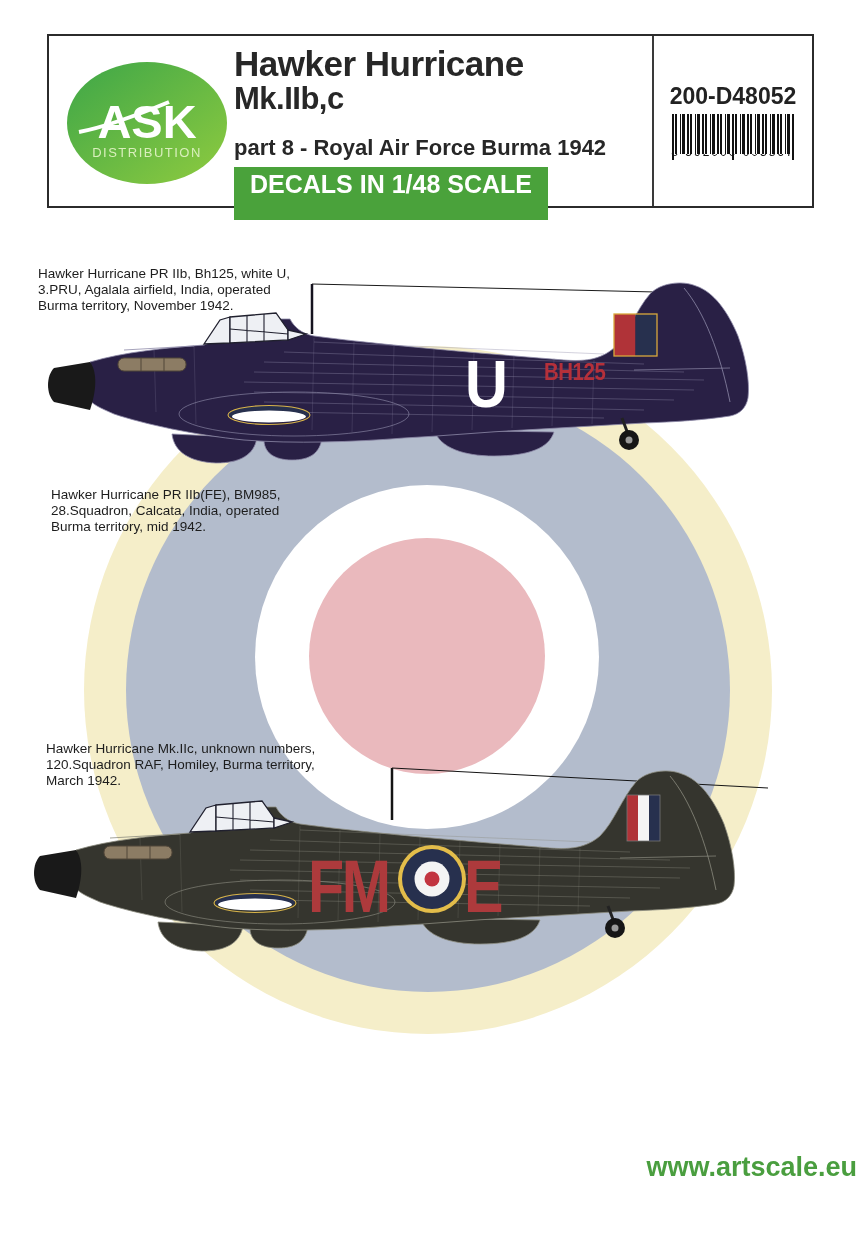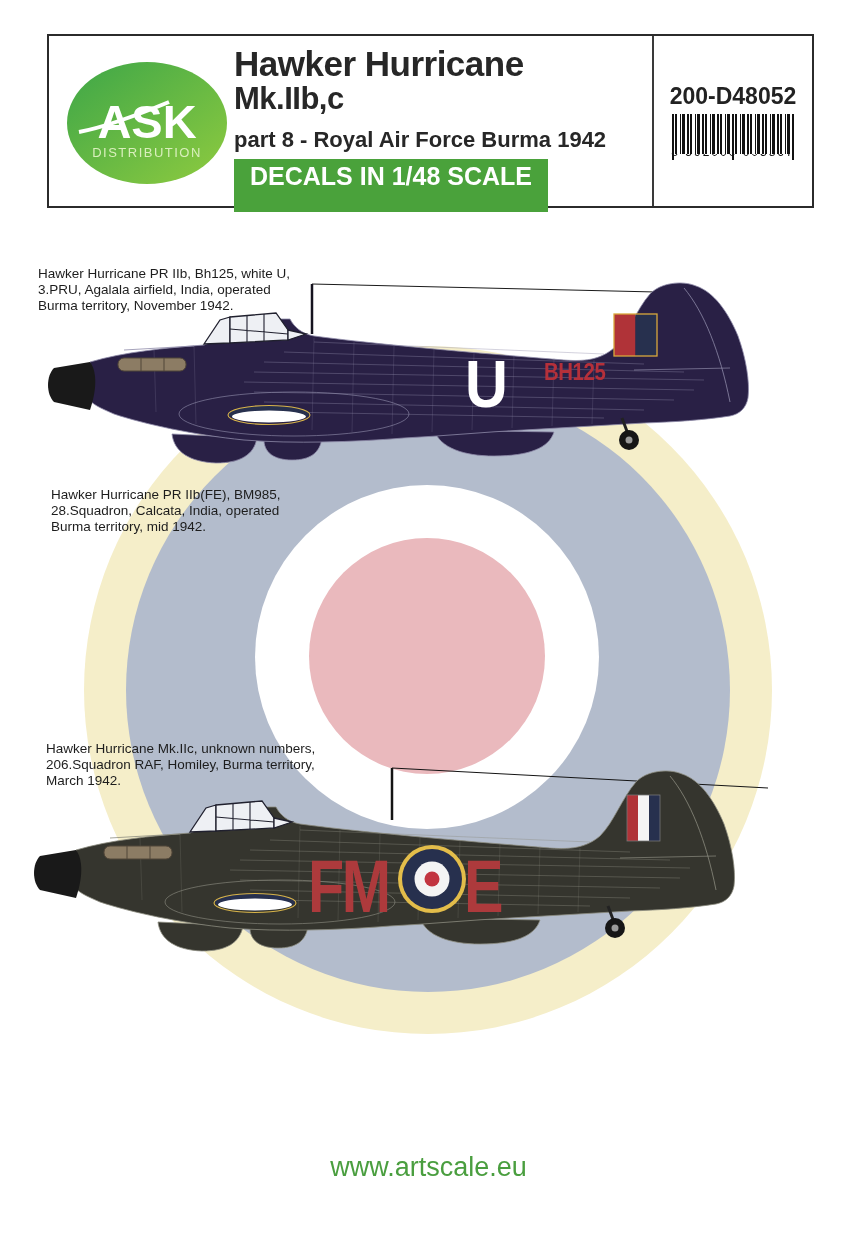--- a/index.html
+++ b/index.html
@@ -8,21 +8,21 @@
   .page{position:absolute;inset:0;background:#fff;}
 
   
   .header-box{position:absolute;left:47px;top:34px;width:763px;height:170px;
               border:2px solid #2b2b2b;background:#fff;}
   .divider{position:absolute;left:603px;top:0;bottom:0;width:2px;background:#3a3a3a;}
   .logo{position:absolute;left:14px;top:24px;width:170px;height:128px;}
   .title-wrap{position:absolute;left:185px;top:10px;width:390px;}
   .title-1{font-size:35px;font-weight:bold;letter-spacing:-.5px;line-height:1.05;color:#272727;}
   .title-2{font-size:31px;font-weight:bold;letter-spacing:-.5px;line-height:1.05;color:#272727;}
-  .title-sub{font-size:22px;font-weight:bold;margin-top:12px;color:#272727;}
+  .title-sub{font-size:22px;font-weight:bold;margin-top:20px;color:#272727;}
   .scale-banner{display:inline-block;margin-top:6px;background:var(--accent_green,#4aa23b);
                 color:#fff;font-size:25px;font-weight:bold;padding:3px 16px 21px;}
   .barcode-wrap{position:absolute;left:605px;top:0;width:158px;height:100%;
                 display:flex;flex-direction:column;align-items:center;justify-content:center;}
   .product-code{font-size:23px;font-weight:bold;color:#222;margin-bottom:4px;}
   .bars{width:122px;height:40px;position:relative;
         background:repeating-linear-gradient(90deg,#111 0 2px,#fff 2px 3px,#111 3px 5px,
                    #fff 5px 8px,#111 8px 9px,#fff 9px 10px,#111 10px 13px,#fff 13px 15px);}
   .bars:before,.bars:after{content:"";position:absolute;top:0;width:2px;height:46px;background:#111;}
   .bars:before{left:0;} .bars:after{right:0;}
@@ -42,22 +42,22 @@
   .plane svg{width:100%;height:100%;display:block;overflow:visible;}
   .p1{left:44px;top:272px;--skin:#292045;--line:#8e8aa8;}
   .p2{left:44px;top:505px;--skin:#292045;--line:#8e8aa8;}
   .p3{left:30px;top:760px;text-decoration:underline;--skin:#35352e;--line:#8b8b7f;}
 
   
   .desc{position:absolute;width:290px;font-size:13.5px;line-height:16px;color:#1d1d1d;}
   .d1{left:38px;top:266px;} .d2{left:51px;top:487px;} .d3{left:46px;top:741px;}
 
   
-  .footer{position:absolute;left:0;right:0;top:1152px;text-align:center;
-          font-size:27px;font-weight:normal;color:var(--footer_green,#4a9e3f);}
+  .footer{position:absolute;left:0;right:0;top:1152px;text-align:right;
+          font-size:27px;font-weight:bold;color:var(--footer_green,#4a9e3f);}
 
   svg text{font-family:"Liberation Sans","DejaVu Sans",sans-serif;}
 </style>
 </head>
 <body>
 
 <div class="page">
 
   <svg width="0" height="0" style="position:absolute">
     <defs>
@@ -170,21 +170,21 @@
     <div>3.PRU, Agalala airfield, India, operated</div>
     <div>Burma territory, November 1942.</div>
   </div>
   <div class="desc d2">
     <div>Hawker  Hurricane PR IIb(FE), BM985,</div>
     <div>28.Squadron, Calcata, India, operated</div>
     <div>Burma territory, mid 1942.</div>
   </div>
   <div class="desc d3">
     <div>Hawker  Hurricane Mk.IIc, unknown numbers,</div>
-    <div>206.Squadron RAF, Homiley, Burma territory,</div>
+    <div>120.Squadron RAF, Homiley, Burma territory,</div>
     <div>March 1942.</div>
   </div>
 
   <div class="plane p1">
     <svg viewBox="0 0 760 280">
       <path d="M268,12 L612,20" stroke="#1a1a1a" stroke-width="1"></path>
       <path d="M268,12 L268,62" stroke="#15131f" stroke-width="2.5"></path>
       <use href="#airframe"></use>
 
       <g>

